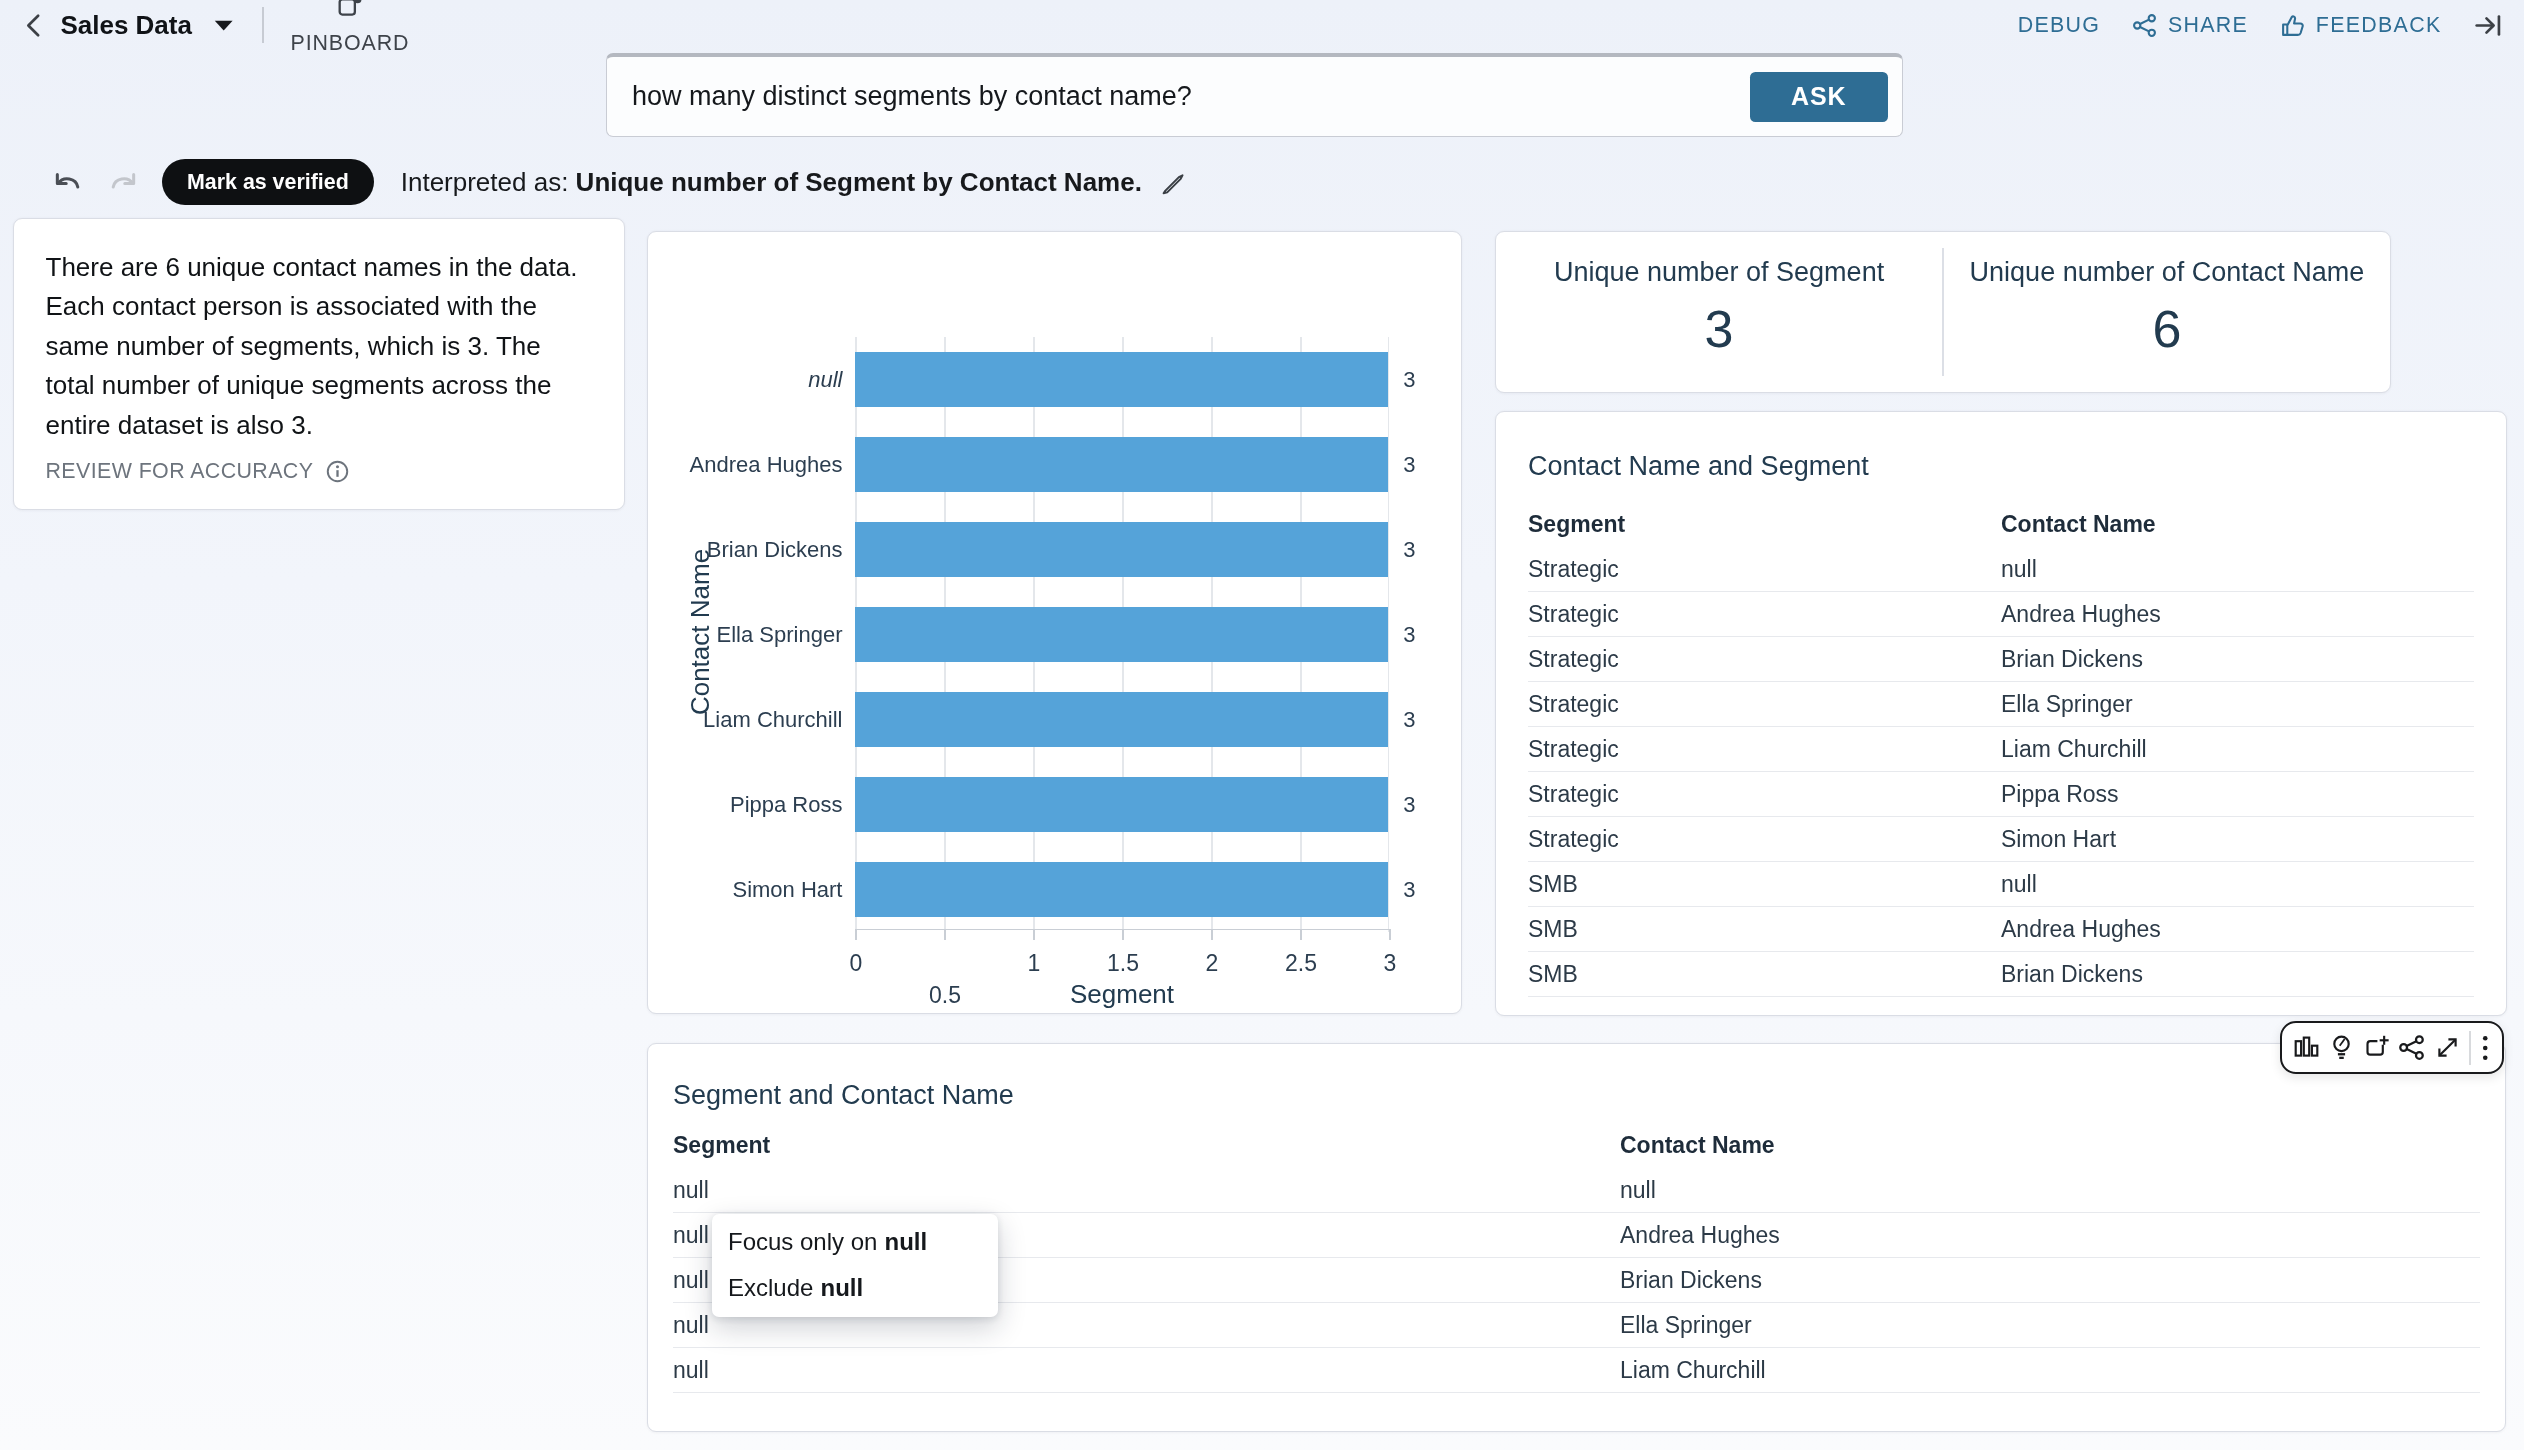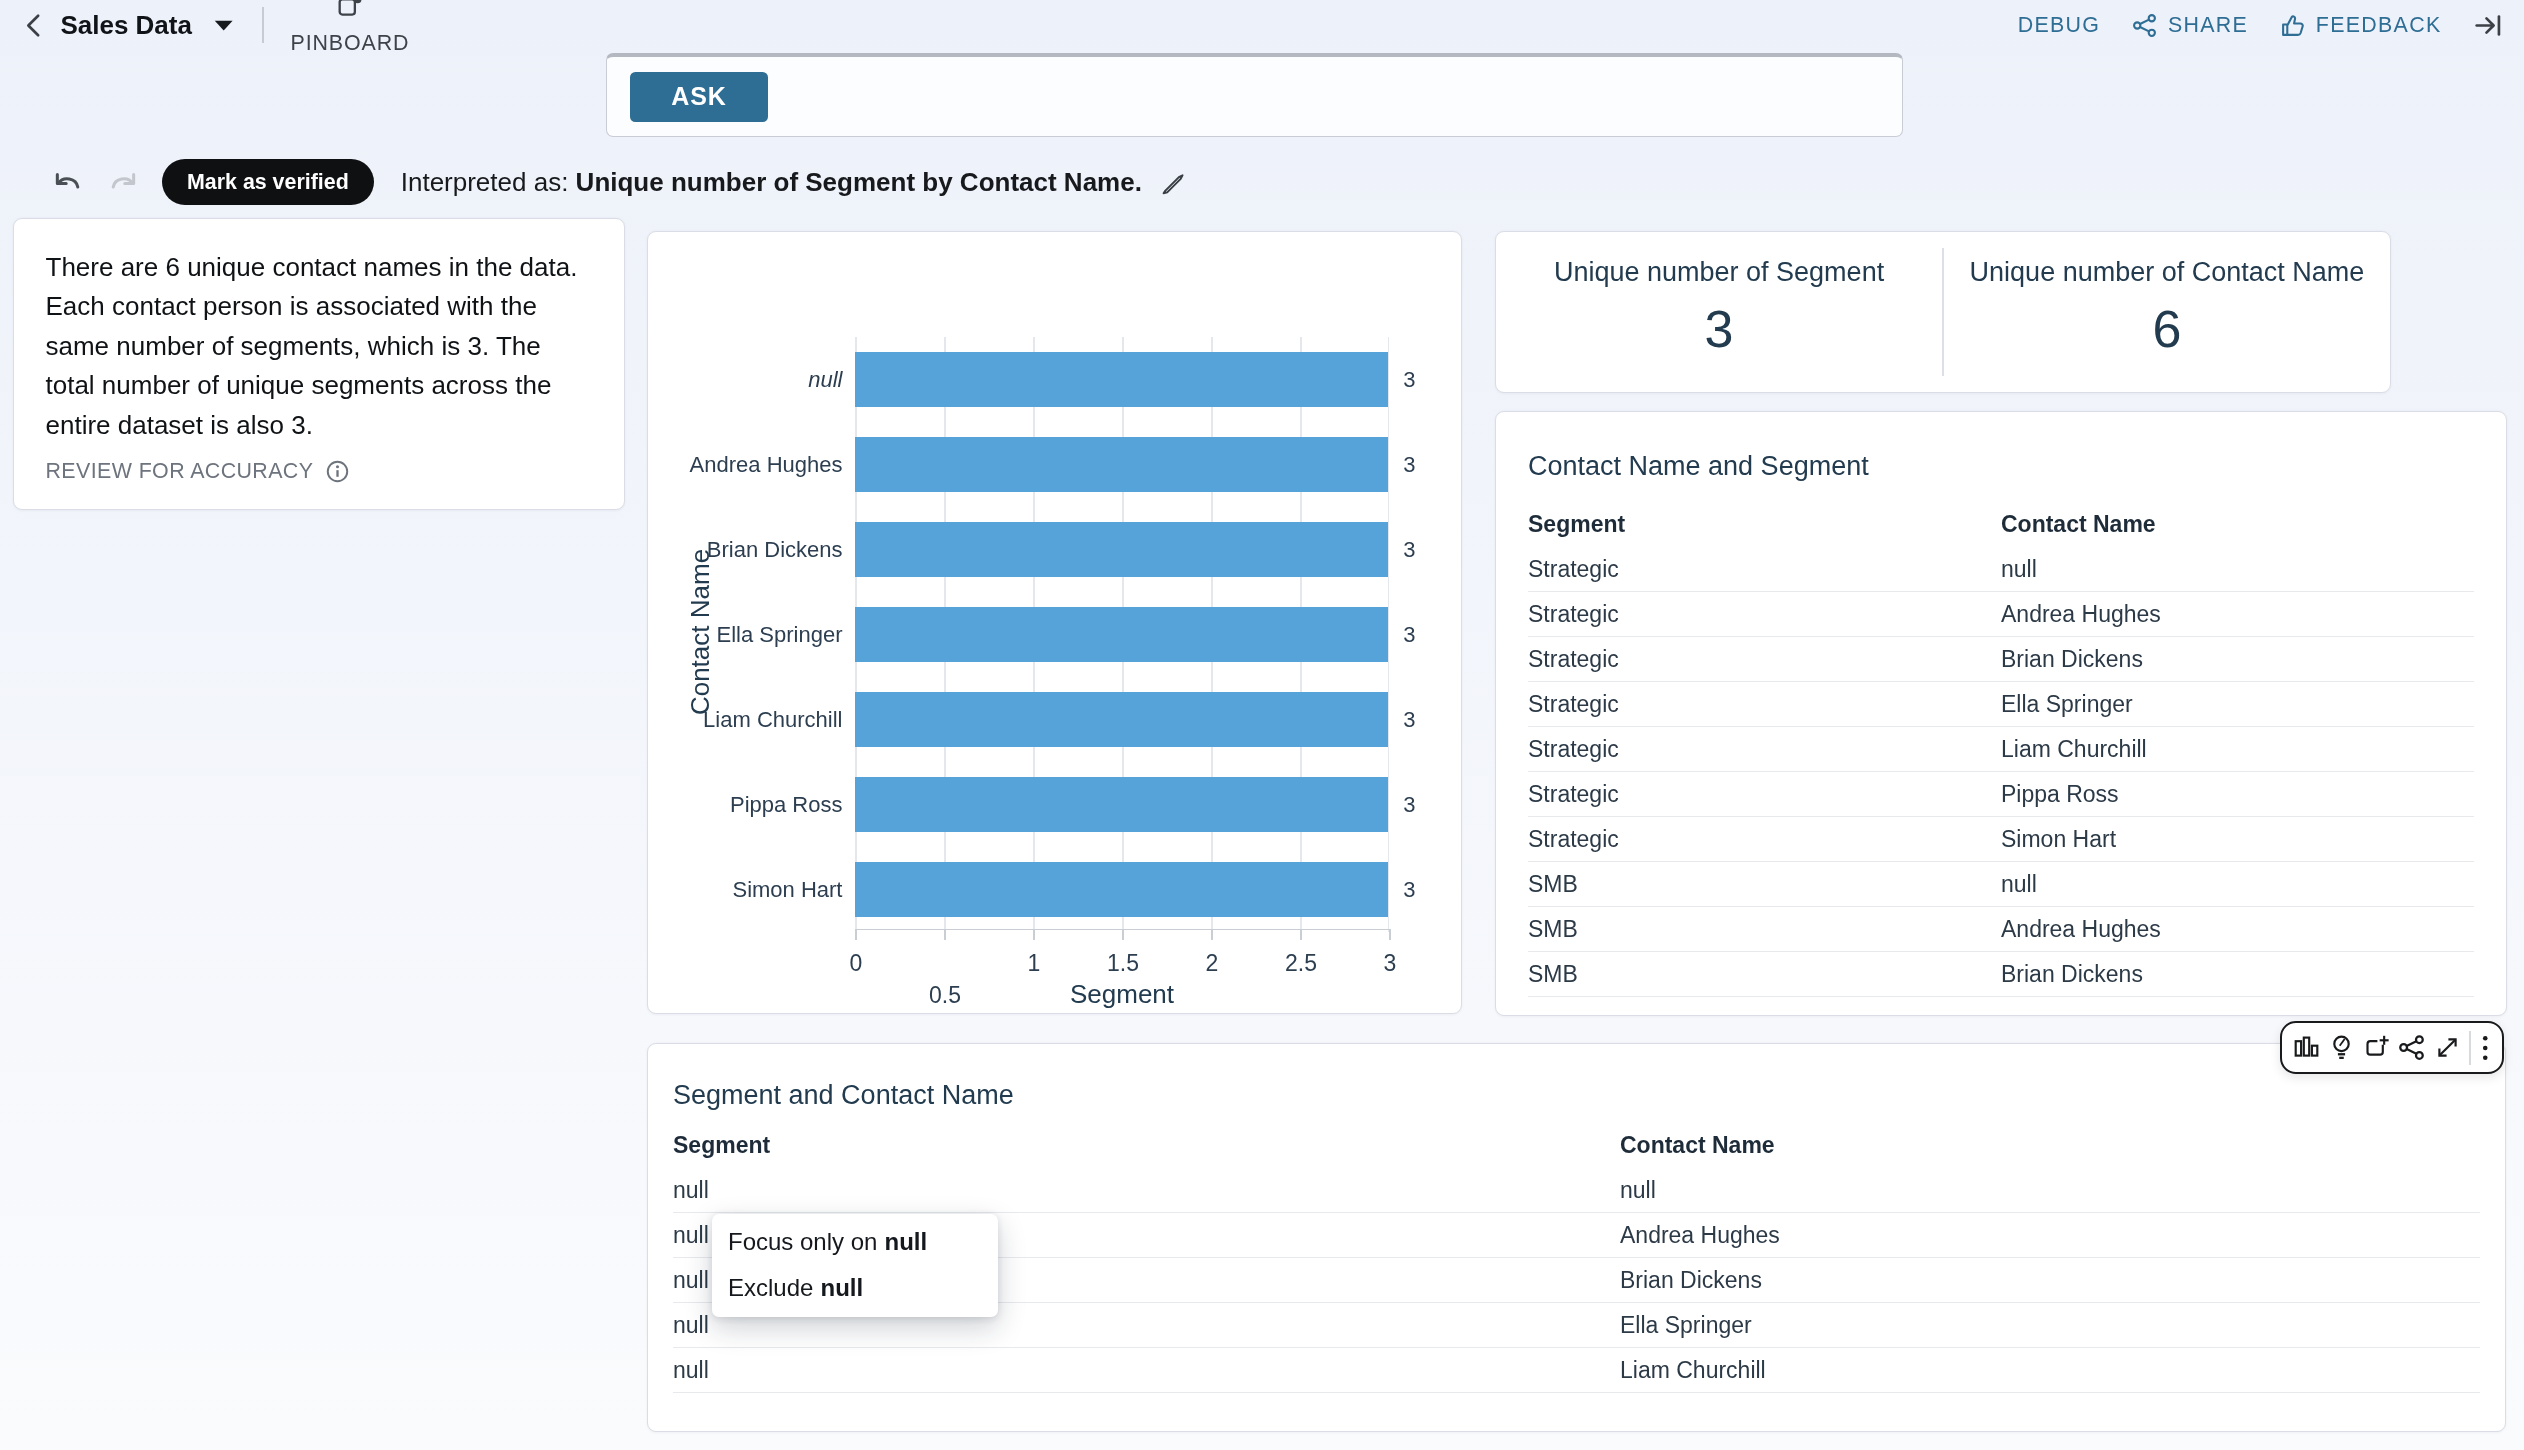--- a/index.html
+++ b/index.html
@@ -138,20 +138,21 @@
       <svg width="28.5" height="25" viewBox="0 0 32 28">
           <line x1="3" y1="14" x2="21" y2="14" stroke="#3c4046" stroke-width="3" stroke-linecap="round"></line>
           <polyline points="14,6 22,14 14,22" fill="none" stroke="#3c4046" stroke-width="3" stroke-linecap="round" stroke-linejoin="round"></polyline>
           <line x1="28" y1="4" x2="28" y2="24" stroke="#3c4046" stroke-width="3" stroke-linecap="round"></line>
         </svg>
     </span>
   </div>
 </div>
 
 <div class="search">
+  <input class="query" value="how many distinct segments by contact name?" style="">
   <button class="askbtn">ASK</button>
 </div>
 
 <div class="vrow">
   <span class="icnbtn">
     <svg width="32" height="27" viewBox="0 0 36 30">
         <path d="M7 16 A 12 11 0 0 1 29 20" fill="none" stroke="#4a4e55" stroke-width="3.4" stroke-linecap="round"></path>
         <polyline points="6,6 6,16 16,16" fill="none" stroke="#4a4e55" stroke-width="3.4" stroke-linecap="round" stroke-linejoin="round"></polyline>
       </svg>
   </span>

